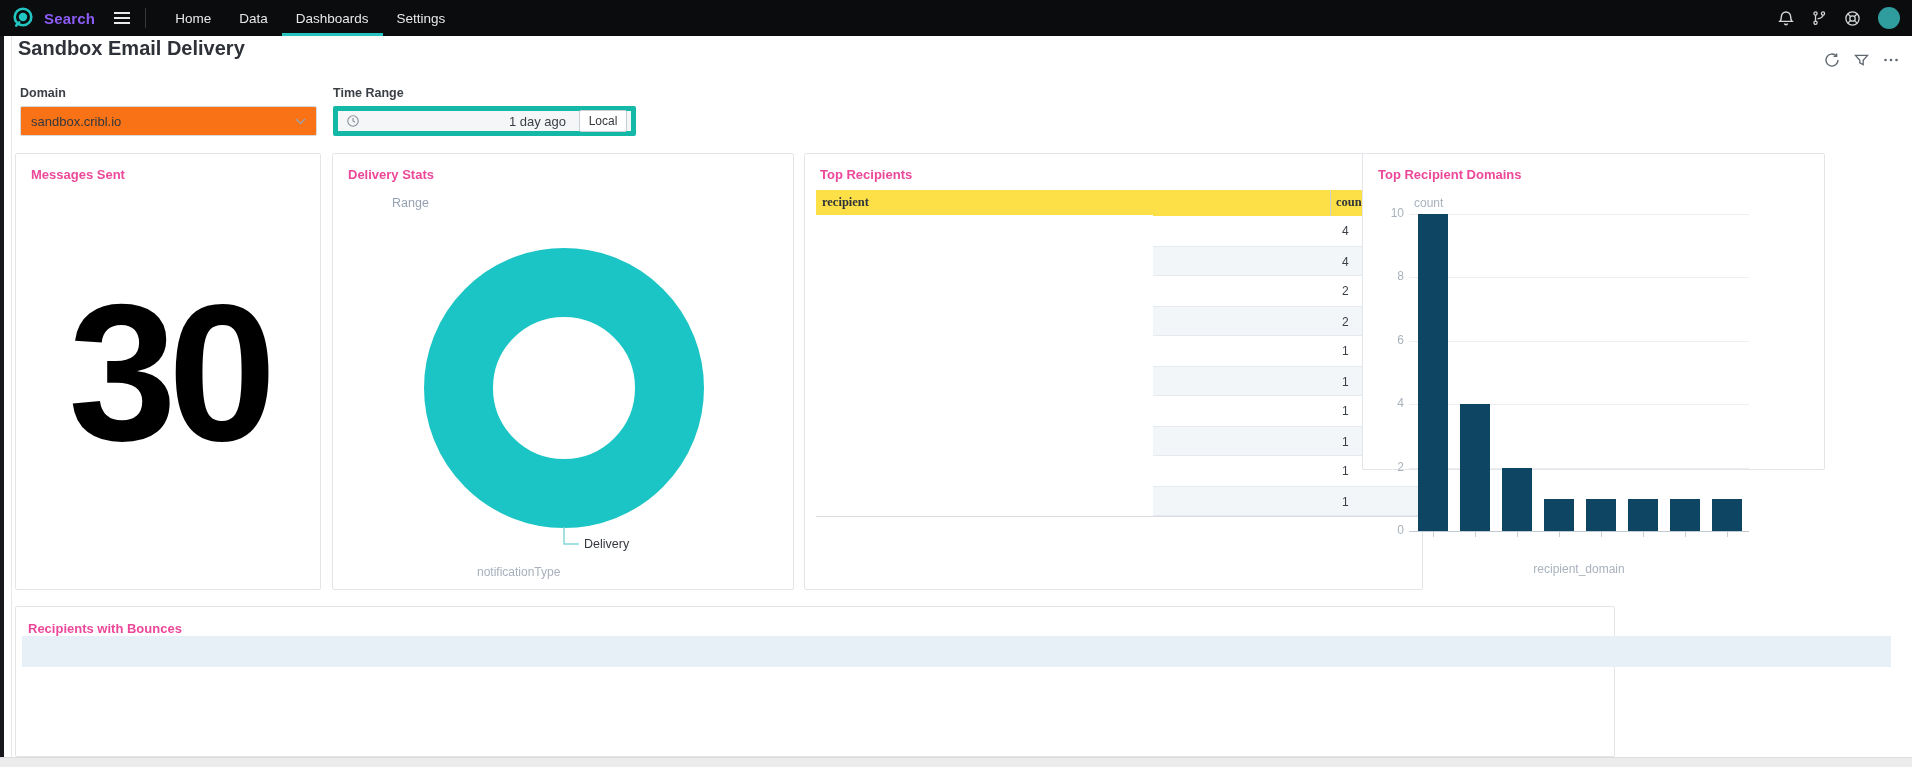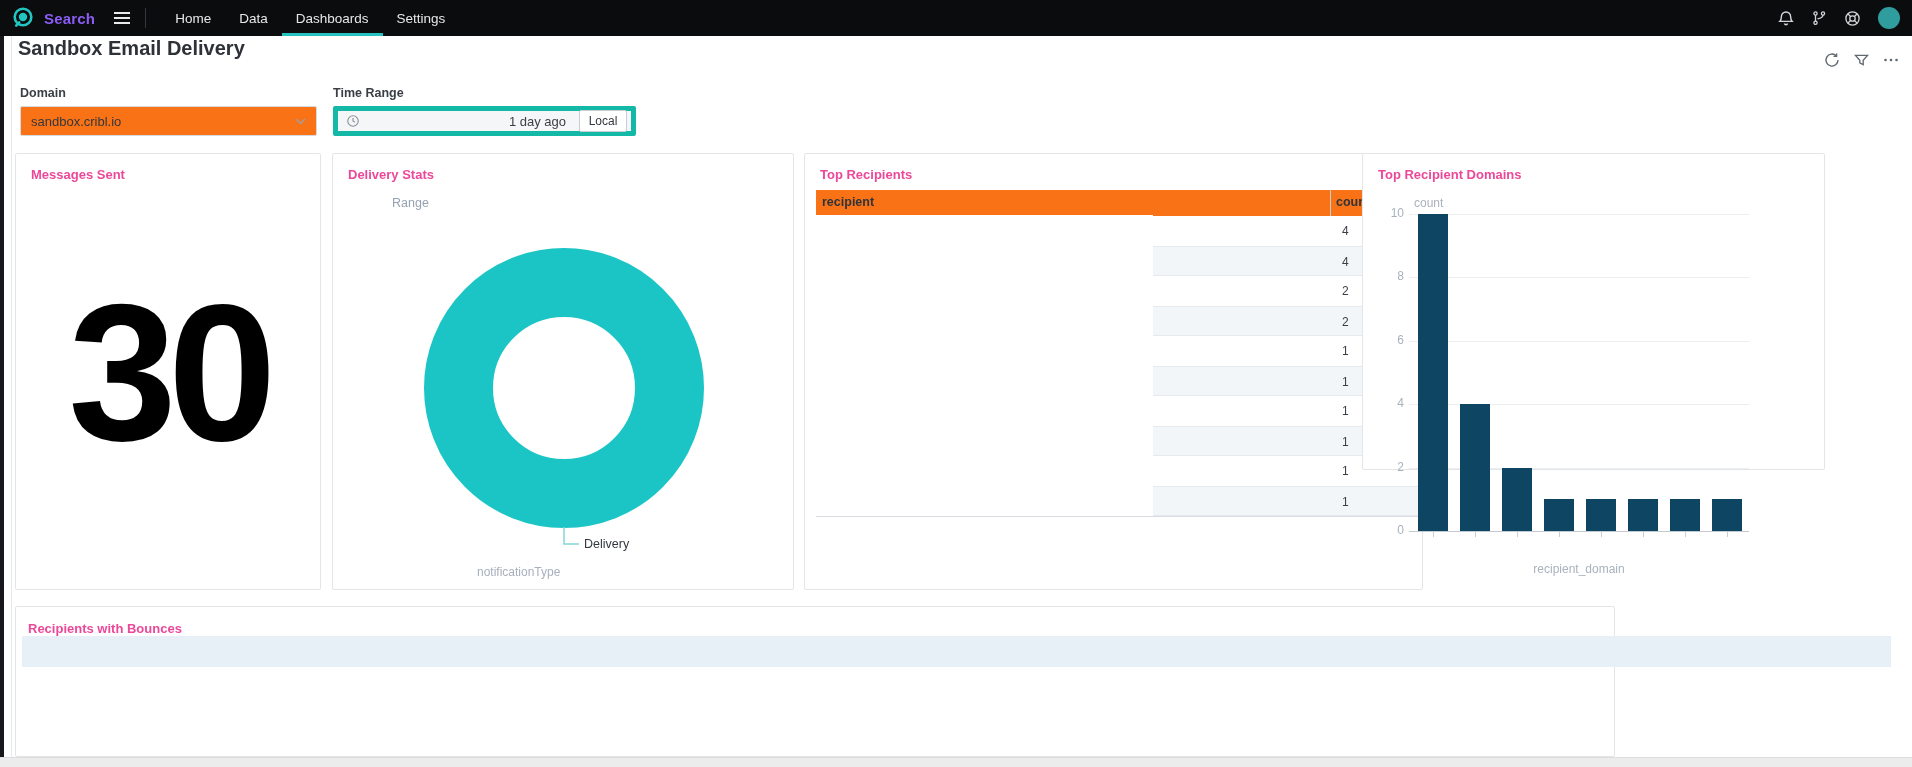--- a/index.html
+++ b/index.html
@@ -60,21 +60,21 @@
                 font-size:195px; font-weight:700; letter-spacing:-0.045em; color:#000; }
 
   
   .legend-title { position:absolute; left:59px; top:42px; font-size:12.5px; color:#96a1b2; }
   .donut-svg { position:absolute; left:0; top:0; }
   .slice-label { position:absolute; left:251px; top:383px; font-size:12.5px; color:#33373d; }
   .dim-label { position:absolute; left:144px; top:411px; width:150px; text-align:left; font-size:12px; color:#a7b0bc; }
 
   
   .r-table { position:absolute; left:11px; top:36px; width:602px; }
-  .t-head { position:relative; height:26px; background:#f97316; }
+  .t-head { position:relative; height:26px; background:#fde047;font-family:Liberation Serif, serif; }
   .t-head .h-recipient { position:absolute; left:6px; top:5px; font-size:12.5px; font-weight:700; color:#2f343b; }
   .t-head .h-count { position:absolute; left:520px; top:5px; font-size:12.5px; font-weight:700; color:#2f343b; }
   .t-head .h-div { position:absolute; left:514px; top:0; bottom:0; width:1px; background:#c9cfd7; }
   .t-rows { border-bottom:1px solid #d9dde2; }
   .t-row { position:relative; height:30px; }
   .t-row.stripe { background:#f3f6f9; border-top:1px solid #e5eaf0; border-bottom:1px solid #e5eaf0; }
   .redact { position:absolute; left:0; top:-1px; bottom:-1px; width:337px; background:#fff; }
   .t-count { position:absolute; left:526px; top:8px; font-size:12px; color:#3a3f46; }
 
   

